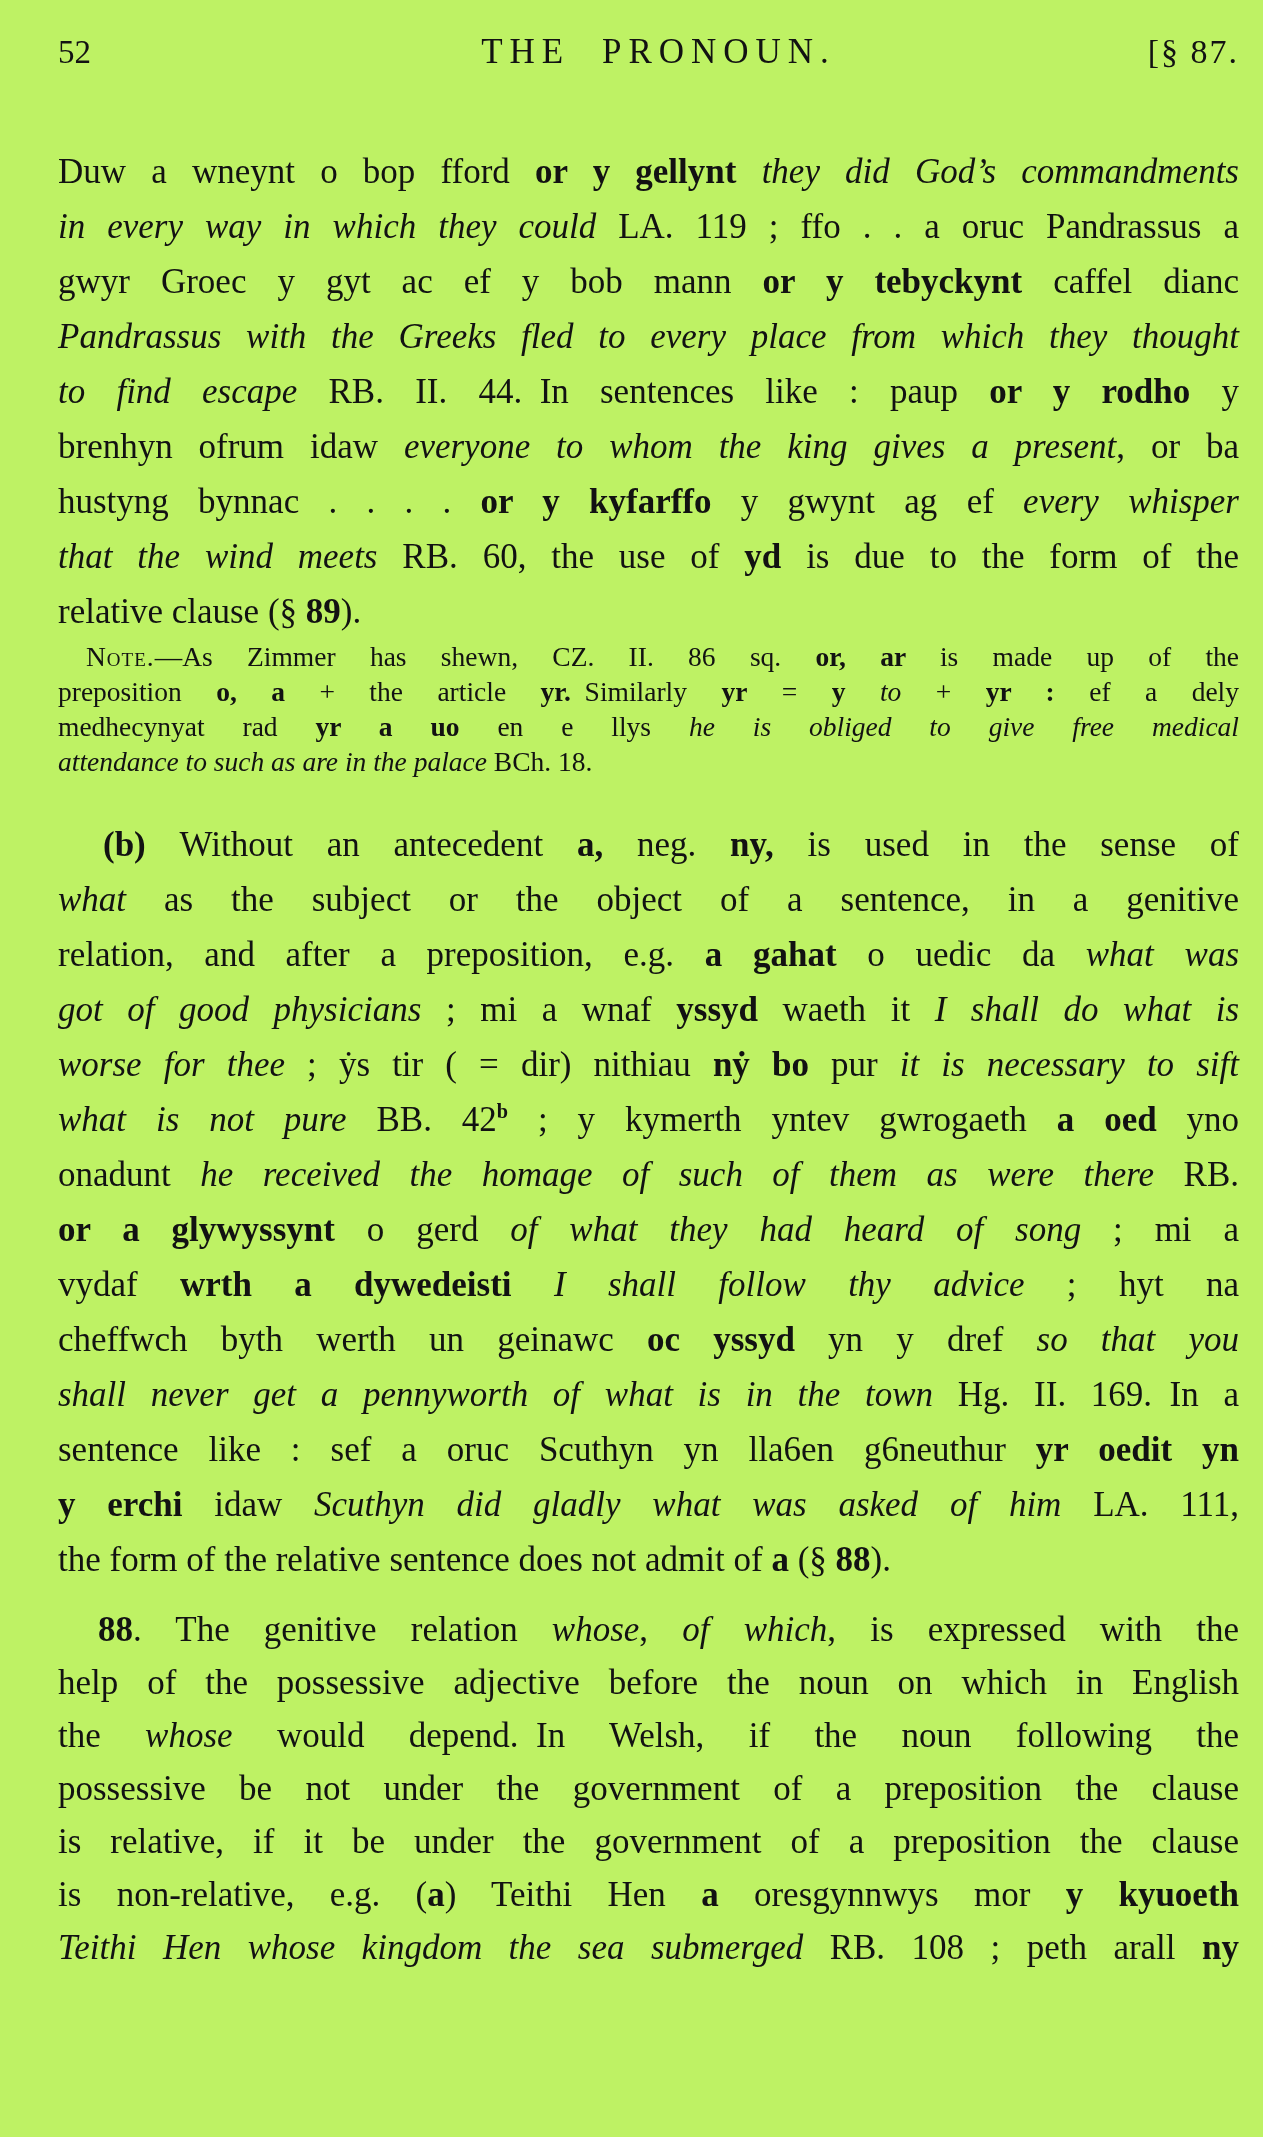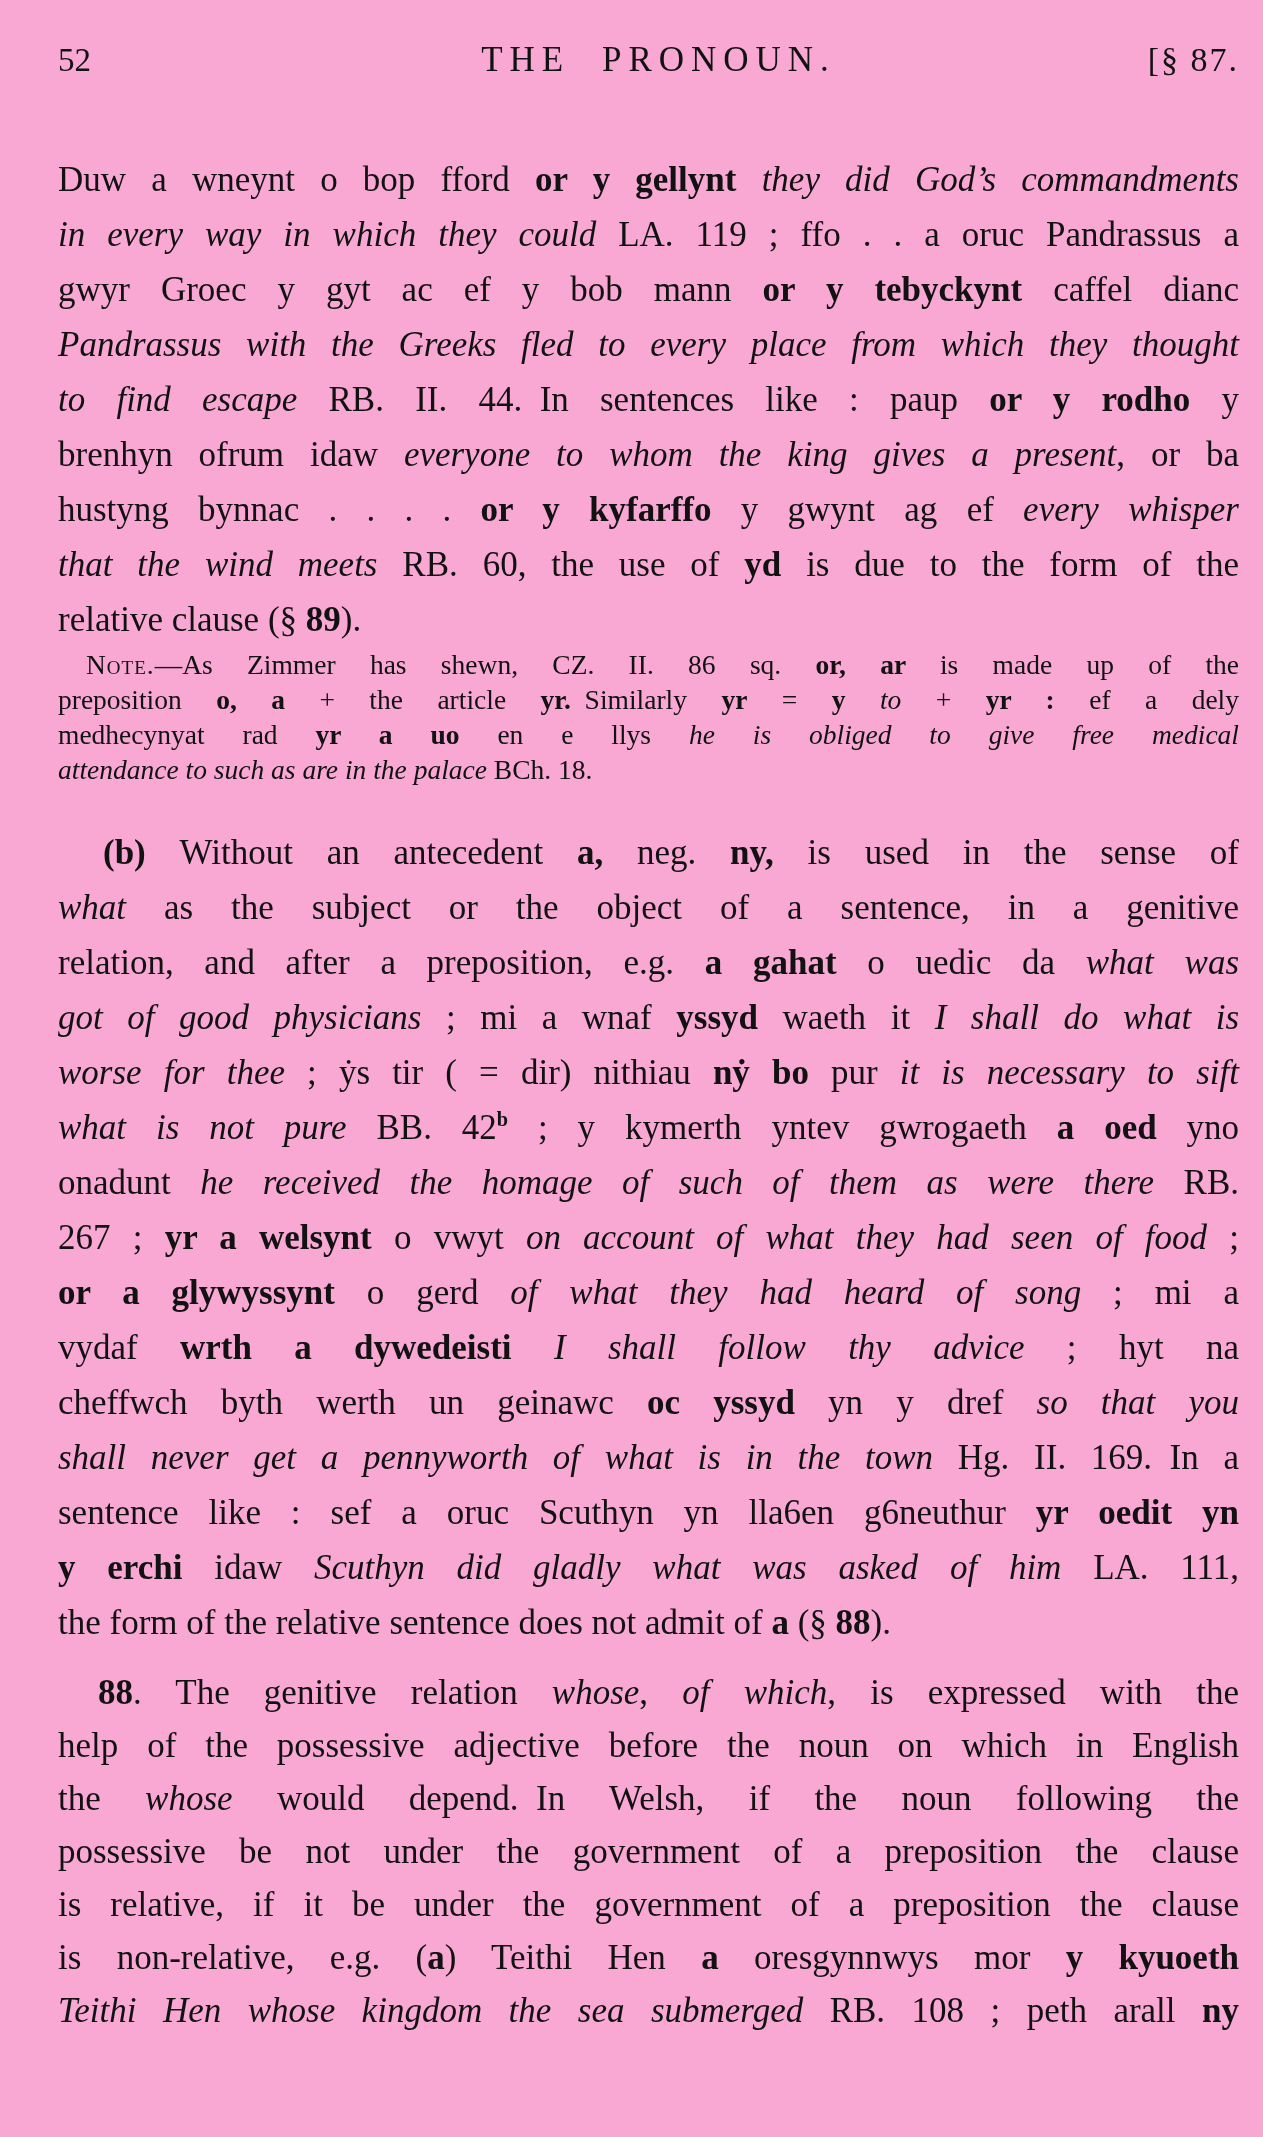--- a/index.html
+++ b/index.html
@@ -4,22 +4,22 @@
 <style>
   html,body{
     margin:0; padding:0;
     width:1263px; height:2137px;
     background:#fdfdfc;
     overflow:hidden;
   }
   .page{
     box-sizing:border-box;
     width:1263px; height:2137px;
-    padding:40px 24px 0 58px;
-    background:#f9a8d4;
+    padding:32px 24px 0 58px;
+    background:#bef264;
     color:#121212;
     font-family:"Liberation Serif", serif;
   }
   .header{
     display:flex;
     align-items:baseline;
     height:50px;
     margin-bottom:62px;
   }
   .page-num{
@@ -95,21 +95,20 @@
       <div class="tl lastline"><span class="seg-i">attendance to such as are in the palace </span><span class="seg-r">BCh. 18.</span></div>
     </div>
   <div class="para body para-b">
       <div class="tl" style="text-indent: 45px;"><span class="seg-b">(b) </span><span class="seg-r">Without an antecedent </span><span class="seg-b">a,</span><span class="seg-r"> neg. </span><span class="seg-b">ny,</span><span class="seg-r"> is used in the sense of</span></div>
       <div class="tl"><span class="seg-i">what </span><span class="seg-r">as the subject or the object of a sentence, in a genitive</span></div>
       <div class="tl"><span class="seg-r">relation, and after a preposition, e.g. </span><span class="seg-b">a gahat </span><span class="seg-r">o uedic da </span><span class="seg-i">what was</span></div>
       <div class="tl"><span class="seg-i">got of good physicians </span><span class="seg-r">; mi a wnaf </span><span class="seg-b">yssyd </span><span class="seg-r">waeth it </span><span class="seg-i">I shall do what is</span></div>
       <div class="tl"><span class="seg-i">worse for thee </span><span class="seg-r">; ẏs tir ( = dir) nithiau </span><span class="seg-b">nẏ bo </span><span class="seg-r">pur </span><span class="seg-i">it is necessary to sift</span></div>
       <div class="tl"><span class="seg-i">what is not pure </span><span class="seg-r">BB. 42</span><span class="seg-sup">b</span><span class="seg-r"> ; y kymerth yntev gwrogaeth </span><span class="seg-b">a oed </span><span class="seg-r">yno</span></div>
       <div class="tl"><span class="seg-r">onadunt </span><span class="seg-i">he received the homage of such of them as were there </span><span class="seg-r">RB.</span></div>
-      <div class="tl"><span class="seg-r">267 ; </span><span class="seg-b">yr a welsynt </span><span class="seg-r">o vwyt </span><span class="seg-i">on account of what they had seen of food</span><span class="seg-r"> ;</span></div>
       <div class="tl"><span class="seg-b">or a glywyssynt </span><span class="seg-r">o gerd </span><span class="seg-i">of what they had heard of song</span><span class="seg-r"> ; mi a</span></div>
       <div class="tl"><span class="seg-r">vydaf </span><span class="seg-b">wrth a dywedeisti </span><span class="seg-i">I shall follow thy advice</span><span class="seg-r"> ; hyt na</span></div>
       <div class="tl"><span class="seg-r">cheffwch byth werth un geinawc </span><span class="seg-b">oc yssyd </span><span class="seg-r">yn y dref </span><span class="seg-i">so that you</span></div>
       <div class="tl"><span class="seg-i">shall never get a pennyworth of what is in the town </span><span class="seg-r">Hg. II. 169. In a</span></div>
       <div class="tl"><span class="seg-r">sentence like : sef a oruc Scuthyn yn lla6en g6neuthur </span><span class="seg-b">yr oedit yn</span></div>
       <div class="tl"><span class="seg-b">y erchi </span><span class="seg-r">idaw </span><span class="seg-i">Scuthyn did gladly what was asked of him </span><span class="seg-r">LA. 111,</span></div>
       <div class="tl lastline"><span class="seg-r">the form of the relative sentence does not admit of </span><span class="seg-b">a</span><span class="seg-r"> (§ </span><span class="seg-b">88</span><span class="seg-r">).</span></div>
     </div>
   <div class="para body para-88">
       <div class="tl" style="text-indent: 40px;"><span class="seg-b">88</span><span class="seg-r">. The genitive relation </span><span class="seg-i">whose</span><span class="seg-r">, </span><span class="seg-i">of which</span><span class="seg-r">, is expressed with the</span></div>

